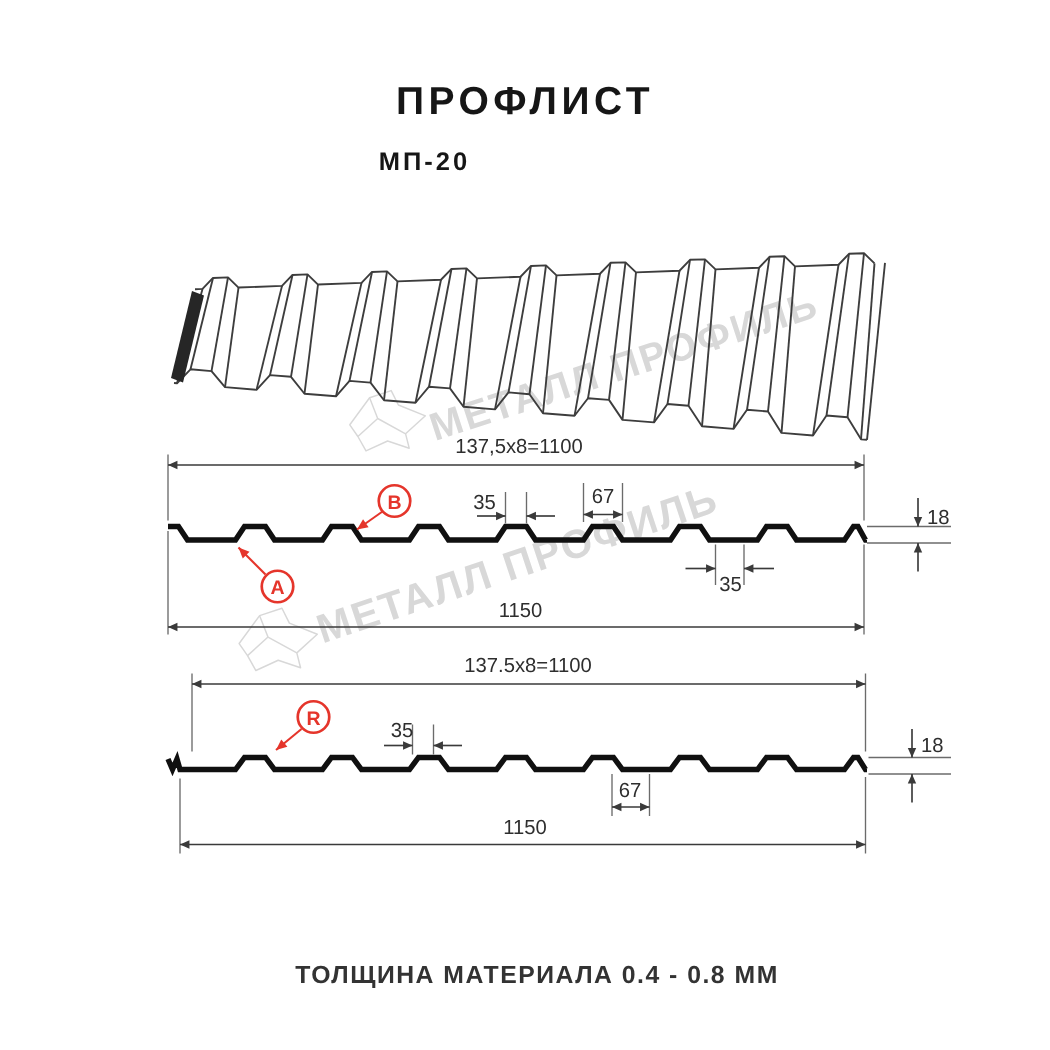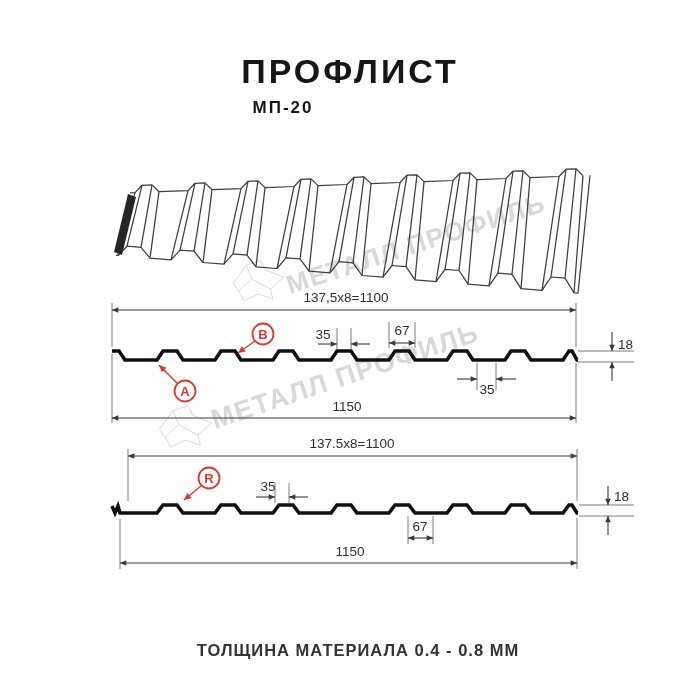--- a/index.html
+++ b/index.html
@@ -1,19 +1,19 @@
 <!DOCTYPE html>
 <html><head>
 <meta charset="utf-8">
 <style>
   html,body{margin:0;padding:0;background:#ffffff;}
   #stage{position:relative;width:700px;height:700px;background:#ffffff;overflow:hidden;
          font-family:"Liberation Sans",sans-serif;}
   .title{position:absolute;left:0;top:52px;width:700px;text-align:center;
-         font-size:34px;font-weight:800;letter-spacing:3px;color:#161616;}
+         font-size:26px;font-weight:800;letter-spacing:3px;color:#161616;}
   .subtitle{position:absolute;left:0;top:98px;width:566px;text-align:center;
          font-size:17px;font-weight:700;letter-spacing:2px;color:#161616;}
   .footer{position:absolute;left:8px;top:613px;width:700px;text-align:center;
          font-size:16.5px;font-weight:600;letter-spacing:1px;color:#333333;margin-top:28px;}
   svg{position:absolute;left:0;top:0;}
   .dimline{stroke:#3a3a3a;stroke-width:1.1;fill:none;}
   .extline{stroke:#6b6b6b;stroke-width:0.9;fill:none;}
   .profile{stroke:#101010;stroke-width:3.6;fill:none;stroke-linejoin:miter;}
   .dimtext{font-family:"Liberation Sans",sans-serif;font-size:13.5px;fill:#2e2e2e;}
   .red{stroke:#e5352b;fill:none;}

